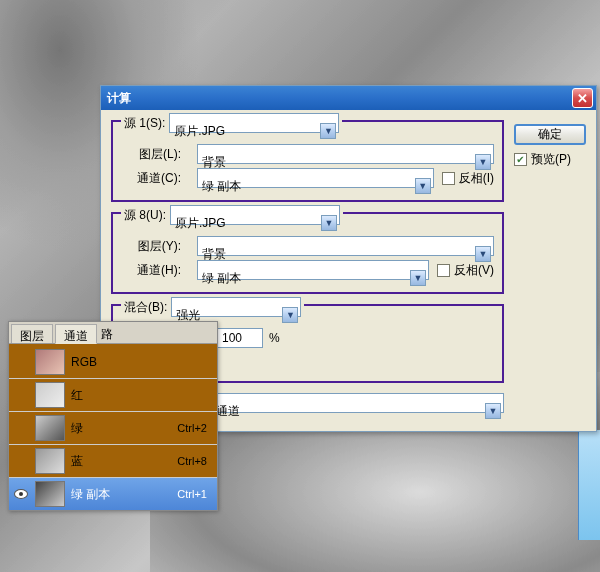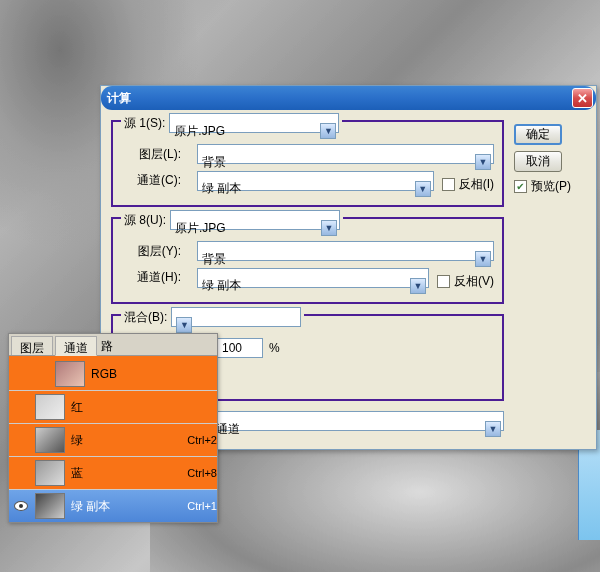--- a/index.html
+++ b/index.html
@@ -3,64 +3,64 @@
 <meta charset="utf-8">
 <style>
 * { box-sizing: border-box; margin: 0; padding: 0; font-family: "Microsoft YaHei", SimSun, sans-serif; font-size: 12px; }
 body { width: 600px; height: 572px; background: #888; position: relative; overflow: hidden; }
 .bg-image { position: absolute; inset: 0; background: linear-gradient(135deg,#999 0%,#aaa 20%,#888 40%,#bbb 60%,#999 80%,#ccc 100%); filter: contrast(1.2); }
 .bg-image::before { content:""; position:absolute; top:0; left:0; width:200px; height:250px; background: radial-gradient(ellipse at 30% 20%, #777 0%, #999 40%, transparent 70%); }
 .bg-image::after { content:""; position:absolute; bottom:0; left:150px; width:450px; height:200px; background: radial-gradient(ellipse at 60% 60%, #ccc 0%, #aaa 30%, #888 60%, #bbb 100%); }
 
 
 .dialog { position: absolute; left: 100px; top: 85px; width: 497px; background: #ece9d8; border: 1px solid #7b9ebd; box-shadow: 2px 2px 5px rgba(0,0,0,0.3); }
-.titlebar { height: 24px; background: linear-gradient(to bottom,#3b83d4 0%,#2a6fc9 50%,#1c5fb8 100%); display:flex; align-items:center; padding: 0 0 0 6px; color:#fff; font-weight:bold;border-radius:11px; }
+.titlebar { height: 24px; background: linear-gradient(to bottom,#3b83d4 0%,#2a6fc9 50%,#1c5fb8 100%); display:flex; align-items:center; padding: 0 0 0 6px; color:#fff; font-weight:bold; }
 .titlebar .title { flex:1; }
 .titlebar .close-btn { width:21px; height:20px; margin:2px 3px; background: linear-gradient(to bottom,#f5a0a0,#d64d4d,#c23030); border:1px solid #fff; border-radius:3px; display:flex; align-items:center; justify-content:center; color:#fff; font-weight:bold; font-size:13px; cursor:pointer; }
 .dlg-body { padding: 10px 10px 14px 10px; display:flex; }
 .form-area { flex:1; }
 .side-area { width:82px; padding-left:10px; padding-top:4px; }
-.btn { width:48px; height:21px; background:linear-gradient(to bottom,#fdfdfd,#e8e8e2,#d9d8cc); border:1px solid #7a7a6a; border-radius:3px; margin-bottom:6px; display:flex; align-items:center; justify-content:center; cursor:pointer; }
+.btn { width:72px; height:21px; background:linear-gradient(to bottom,#fdfdfd,#e8e8e2,#d9d8cc); border:1px solid #7a7a6a; border-radius:3px; margin-bottom:6px; display:flex; align-items:center; justify-content:center; cursor:pointer; }
 .btn.default { border:2px solid #4a8ad0; }
 .chk-row { display:flex; align-items:center; margin-top:4px; }
 .chk { width:13px; height:13px; border:1px solid #7a7a6a; background:#fff; margin-right:4px; display:flex; align-items:center; justify-content:center; font-size:10px; color:#3a7d3a; }
 
 fieldset { border:2px solid #4c1d95; margin-bottom:10px; padding: 6px 8px 8px 8px; position:relative; }
 .legend-row { position:absolute; top:-9px; left:8px; background:#ece9d8; padding:0 3px; display:flex; align-items:center; }
 .legend-row .lbl { margin-right:4px; }
 .row { display:flex; align-items:center; margin: 4px 0; }
 .row .lbl { width: 60px; text-align:right; margin-right:16px; }
 .select { height:20px; border:1px solid #7b9ebd; background:#fff; display:flex; align-items:center; padding:16px 2px 0 4px; cursor:pointer; }
 .select .val { flex:1; }
 .select .arrow { width:16px; height:16px; background:linear-gradient(to bottom,#dbeafe,#b6d0f0,#98b8e0); border:1px solid #7b9ebd; display:flex; align-items:center; justify-content:center; font-size:9px; color:#2a4a7a; }
 .txt-input { height:20px; border:1px solid #7b9ebd; background:#fff; padding:0 4px; display:flex; align-items:center; }
-.inline-chk { display:flex; align-items:center; margin-left:8px;margin-top:8px; }
+.inline-chk { display:flex; align-items:center; margin-left:8px; }
 .pct { margin-left:6px; }
 
 
-.panel { position:absolute; left:8px; top:321px; width:210px; background:#f97316; border:1px solid #888; box-shadow: 1px 1px 4px rgba(0,0,0,0.3); margin-top: 12px; }
+.panel { position:absolute; left:8px; top:321px; width:210px; background:#a16207; border:1px solid #888; box-shadow: 1px 1px 4px rgba(0,0,0,0.3); }
 .panel-tabs { display:flex; background:#d7d3c7; border-bottom:1px solid #999; height:22px; }
 .tab { padding:3px 8px 0 8px; border:1px solid #aaa; border-bottom:none; margin-top:2px; margin-left:2px; background:#e2dfd3; cursor:pointer; }
 .tab.active { background:#eae7db; border-bottom:1px solid #eae7db; margin-bottom:-1px; }
 .tab-more { padding:4px 4px 0 4px; font-size:10px; }
 .panel-body { padding:1px 0 0 0; }
 .ch-row { display:flex; align-items:center; height:33px; padding:1px 0; border-top:1px solid #ccc;}
 .ch-row.selected { background:linear-gradient(to bottom,#6fa4e8,#4d86d8); color:#fff; }
-.ch-row:first-child { border-top:none;padding-left:20px; }
+.ch-row:first-child { border-top:none; }
 .eye-col { width:24px; display:flex; justify-content:center; }
 .eye { width:14px; height:10px; border:1px solid #555; border-radius:60% 60% 60% 60%; background:#fff; position:relative; }
 .eye::after { content:""; position:absolute; left:4px; top:2px; width:4px; height:4px; background:#333; border-radius:50%; }
 .thumb { width:30px; height:26px; border:1px solid #777; margin:0 6px 0 2px; background:#aaa; }
 .thumb.rgb { background:linear-gradient(135deg,#b07a7a,#e9c4b4); }
 .thumb.r { background:linear-gradient(135deg,#ccc,#eee); }
 .thumb.g { background:linear-gradient(135deg,#ccc,#555); }
 .thumb.b { background:linear-gradient(135deg,#999,#ddd); }
 .thumb.copy { background:linear-gradient(135deg,#444,#888,#ccc); }
 .ch-name { flex:1; }
-.ch-sc { width:50px; text-align:right; font-size:11px; }
+.ch-sc { width:50px; text-align:right; padding-right:10px; font-size:11px; }
 
 .extra-blue { position:absolute; right:0; bottom:32px; width:22px; height:110px; background:linear-gradient(to bottom,#b8e0f8,#7cc4ee); border-left:1px solid #4a8ac8; }
 </style>
 </head>
 <body>
 
 <div class="bg-image"></div>
 <div class="extra-blue"></div>
 
 <div class="dialog">
@@ -126,20 +126,21 @@
             <span class="chk"></span>
             <span>反相(V)</span>
           </div>
         </div>
       </fieldset>
 
       <fieldset>
         <div class="legend-row">
           <span class="lbl">混合(B):</span>
           <div class="select" style="width:130px">
+            <span class="val">强光</span>
             <span class="arrow">▼</span>
           </div>
         </div>
         <div style="height:12px"></div>
         <div class="row">
           <span class="lbl" style="width:80px">不透明度(O):</span>
           <div class="txt-input" style="width:46px">
             <span>100</span>
           </div>
           <span class="pct">%</span>
@@ -159,23 +160,20 @@
           <span class="arrow">▼</span>
         </div>
       </div>
 
     </div>
 
     <div class="side-area">
       <div class="btn default">
           <span>确定</span>
         </div>
-      <div class="btn">
-          <span>取消</span>
-        </div>
       <div class="chk-row">
         <span class="chk">✔</span>
         <span>预览(P)</span>
       </div>
     </div>
   </div>
 </div>
 
 <div class="panel">
   <div class="panel-tabs">

